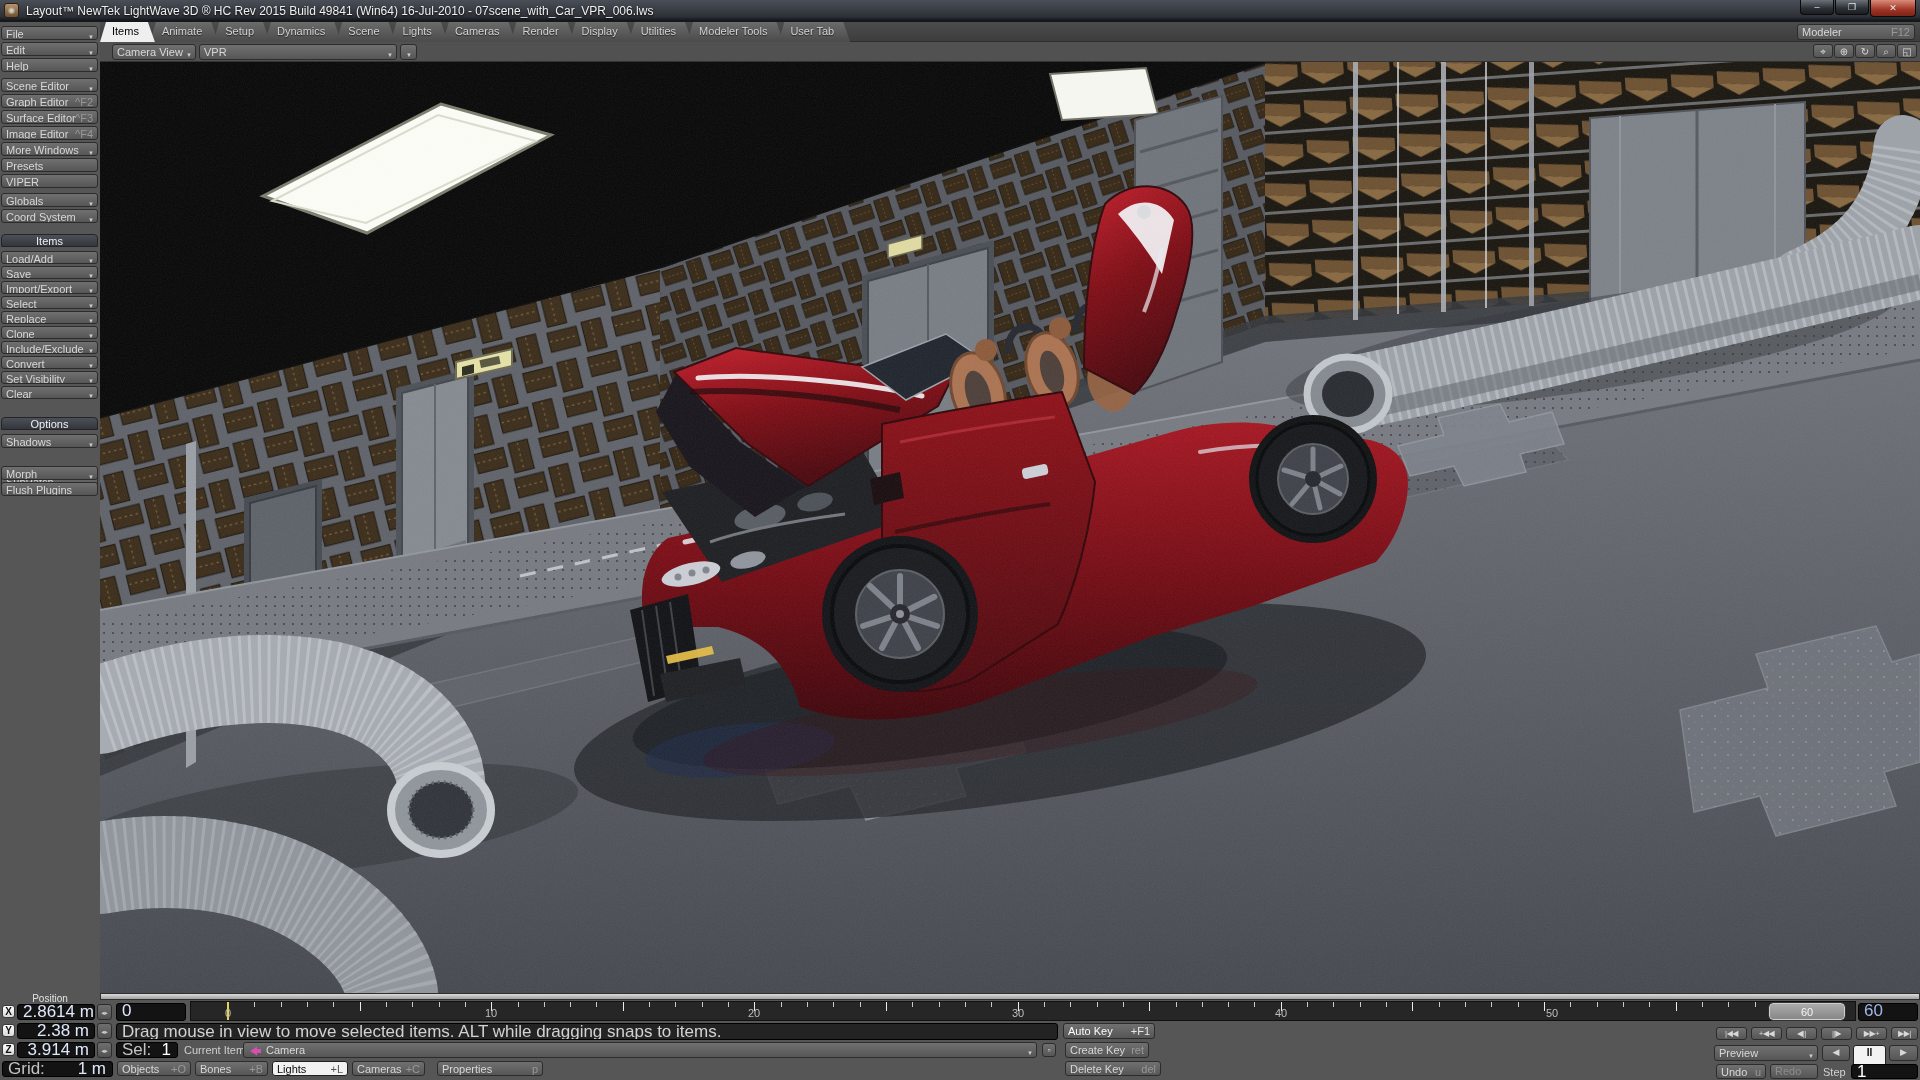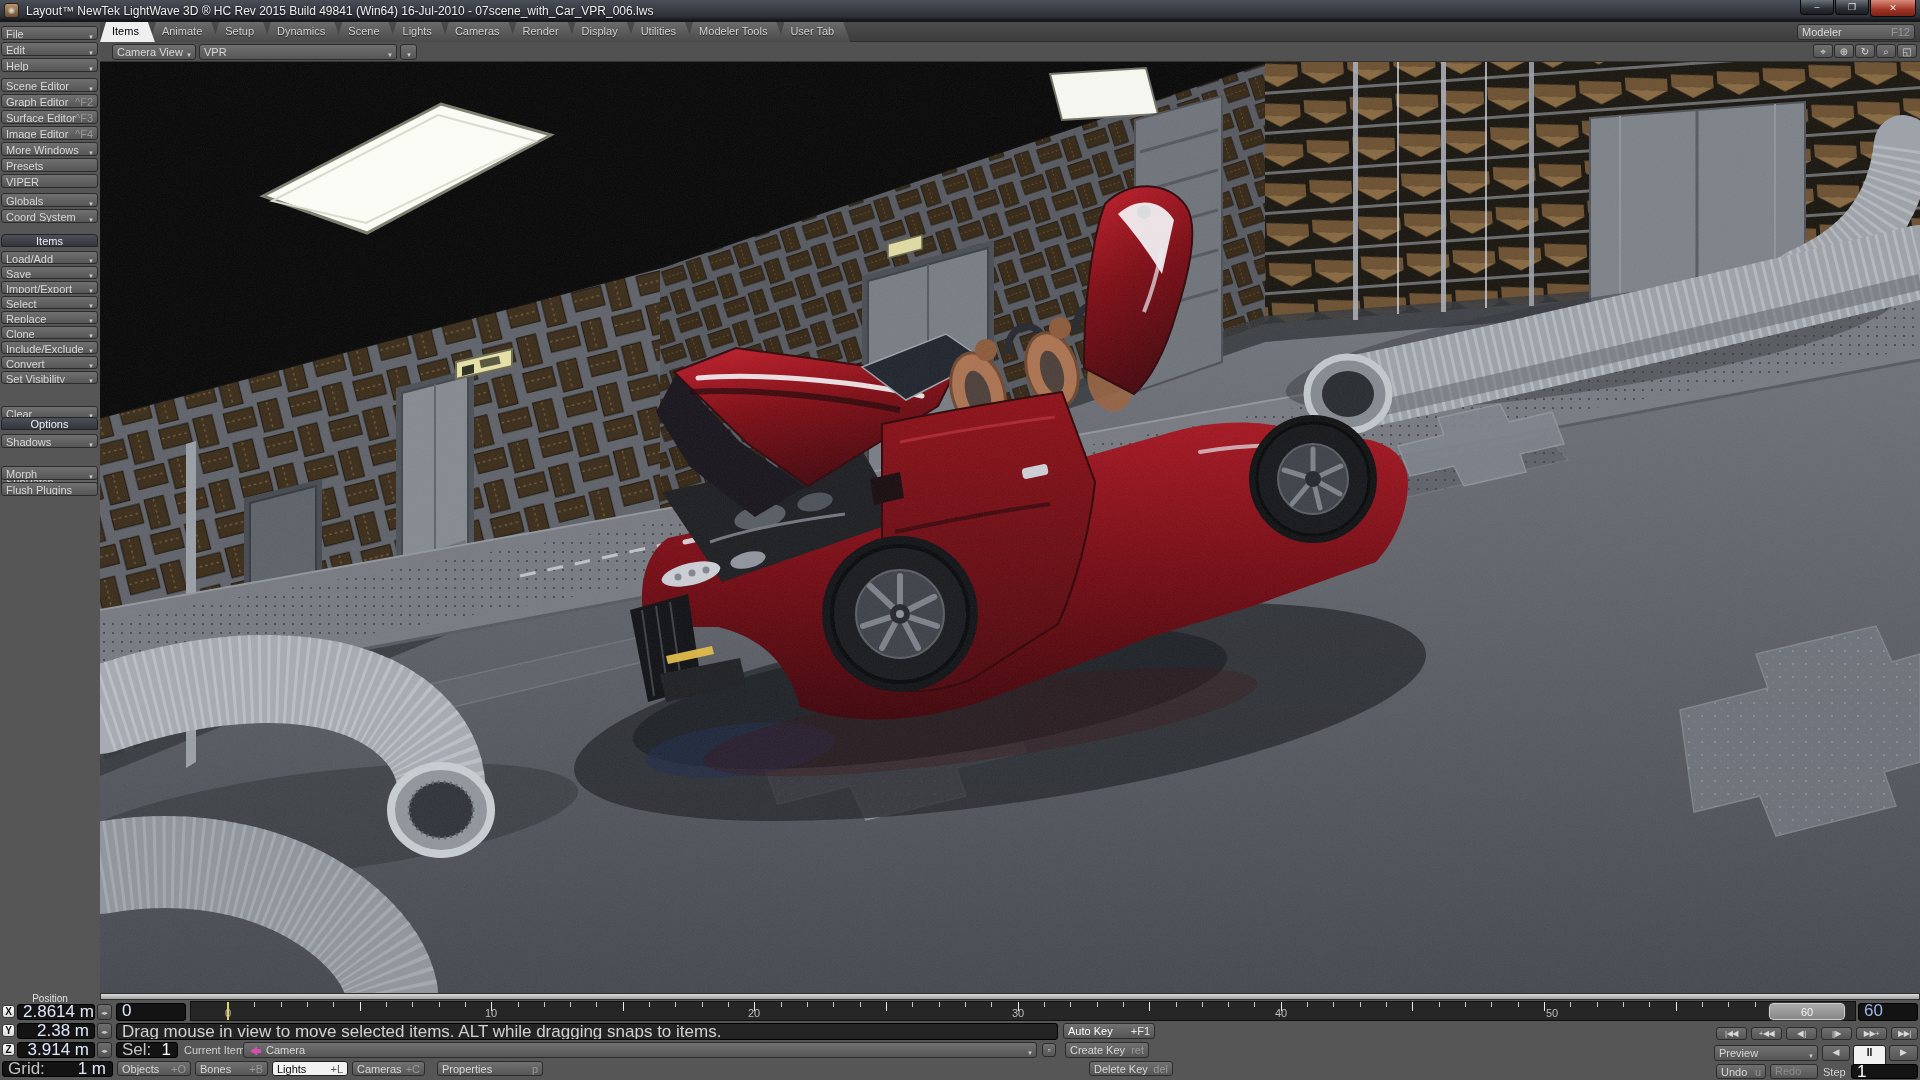--- a/index.html
+++ b/index.html
@@ -156,21 +156,21 @@
     <div class="hdr" style="left:1px;top:212px;width:97px;height:13px;">Items</div>
     <div class="btn sbtn" style="top:229px;height:13px;"><span class="lbl">Load/Add</span><span class="arr" style="top:3px;">▼</span></div>
     <div class="btn sbtn" style="top:244px;height:13px;"><span class="lbl">Save</span><span class="arr" style="top:3px;">▼</span></div>
     <div class="btn sbtn" style="top:259px;height:13px;"><span class="lbl">Import/Export</span><span class="arr" style="top:3px;">▼</span></div>
     <div class="btn sbtn" style="top:274px;height:13px;"><span class="lbl">Select</span><span class="arr" style="top:3px;">▼</span></div>
     <div class="btn sbtn" style="top:289px;height:13px;"><span class="lbl">Replace</span><span class="arr" style="top:3px;">▼</span></div>
     <div class="btn sbtn" style="top:304px;height:13px;"><span class="lbl">Clone</span><span class="arr" style="top:3px;">▼</span></div>
     <div class="btn sbtn" style="top:319px;height:13px;"><span class="lbl">Include/Exclude</span><span class="arr" style="top:3px;">▼</span></div>
     <div class="btn sbtn" style="top:334px;height:13px;"><span class="lbl">Convert</span><span class="arr" style="top:3px;">▼</span></div>
     <div class="btn sbtn" style="top:349px;height:13px;"><span class="lbl">Set Visibility</span><span class="arr" style="top:3px;">▼</span></div>
-    <div class="btn sbtn" style="top:364px;height:13px;margin-top:20px;"><span class="lbl">Clear</span><span class="arr" style="top:3px;">▼</span></div>
+    <div class="btn sbtn" style="top:364px;height:13px;"><span class="lbl">Clear</span><span class="arr" style="top:3px;">▼</span></div>
 
     <div class="hdr" style="left:1px;top:395px;width:97px;height:13px;">Options</div>
     <div class="btn sbtn" style="top:412px;"><span class="lbl">Shadows</span><span class="arr">▼</span></div>
     <div class="btn sbtn" style="top:452px;"><span class="lbl">SubPatch</span><span class="arr">▼</span></div>
     <div class="btn sbtn" style="top:444px;"><span class="lbl">Morph</span><span class="arr">▼</span></div>
     <div class="btn sbtn" style="top:460px;"><span class="lbl">Flush Plugins</span></div>
   </div>
 
   <div class="viewport">
   <svg class="svgabs" width="1820" height="931" viewBox="0 0 1820 931">
@@ -483,21 +483,21 @@
     </div>
     <div class="btn white" style="left:272px;top:68px;width:76px;height:15px;">
       <span class="lbl">Lights</span><span class="sc">+L</span>
     </div>
     <div class="btn" style="left:352px;top:68px;width:73px;height:15px;">
       <span class="lbl">Cameras</span><span class="sc">+C</span>
     </div>
     <div class="btn" style="left:437px;top:68px;width:106px;height:15px;">
       <span class="lbl">Properties</span><span class="sc">p</span>
     </div>
-    <div class="btn" style="left:1065px;top:68px;width:84px;height:15px;margin-left:24px;">
+    <div class="btn" style="left:1065px;top:68px;width:96px;height:15px;">
       <span class="lbl">Delete Key</span><span class="sc">del</span>
     </div>
 
     <div class="btn transport" style="left:1716px;top:34px;width:31px;height:13px;">|◀◀</div>
     <div class="btn transport" style="left:1751px;top:34px;width:31px;height:13px;">+◀◀</div>
     <div class="btn transport" style="left:1786px;top:34px;width:31px;height:13px;">◀||</div>
     <div class="btn transport" style="left:1821px;top:34px;width:31px;height:13px;">||▶</div>
     <div class="btn transport" style="left:1856px;top:34px;width:31px;height:13px;">▶▶+</div>
     <div class="btn transport" style="left:1891px;top:34px;width:27px;height:13px;">▶▶|</div>
 

